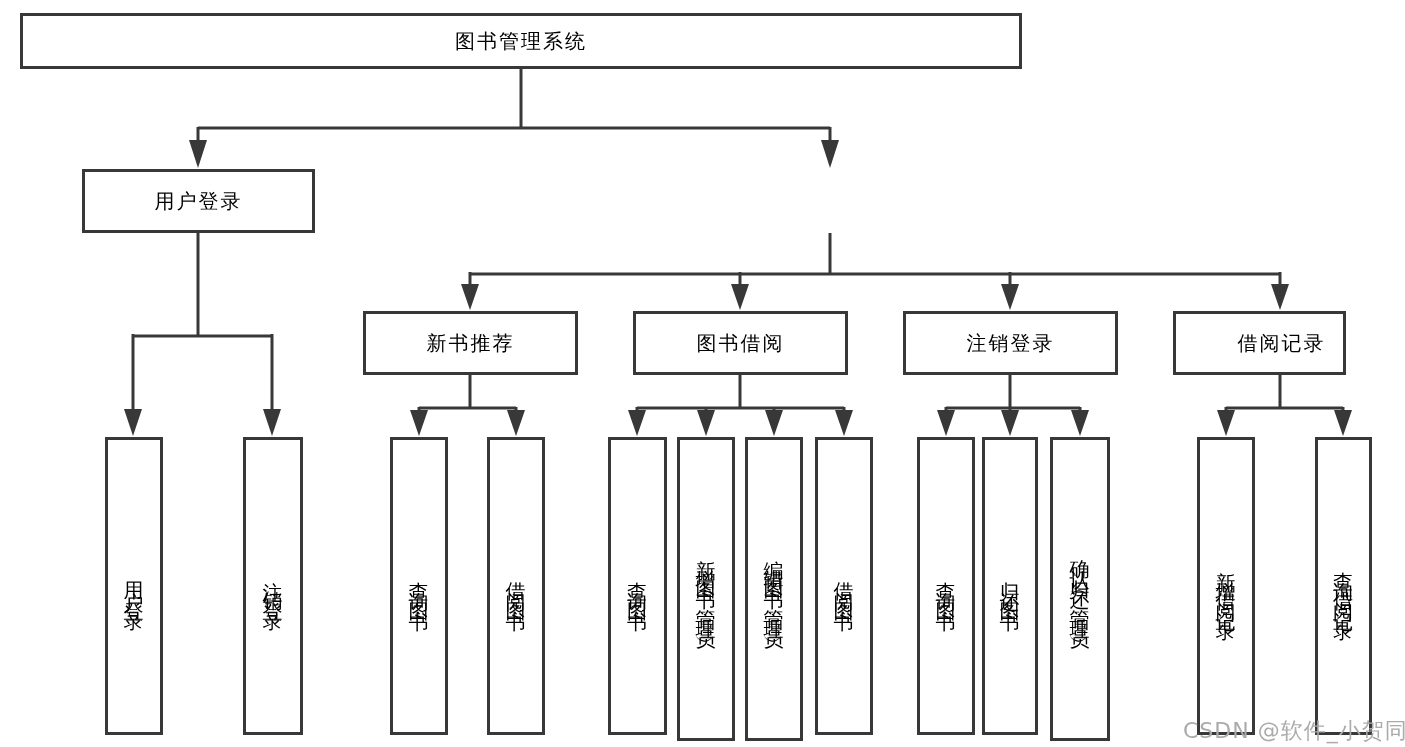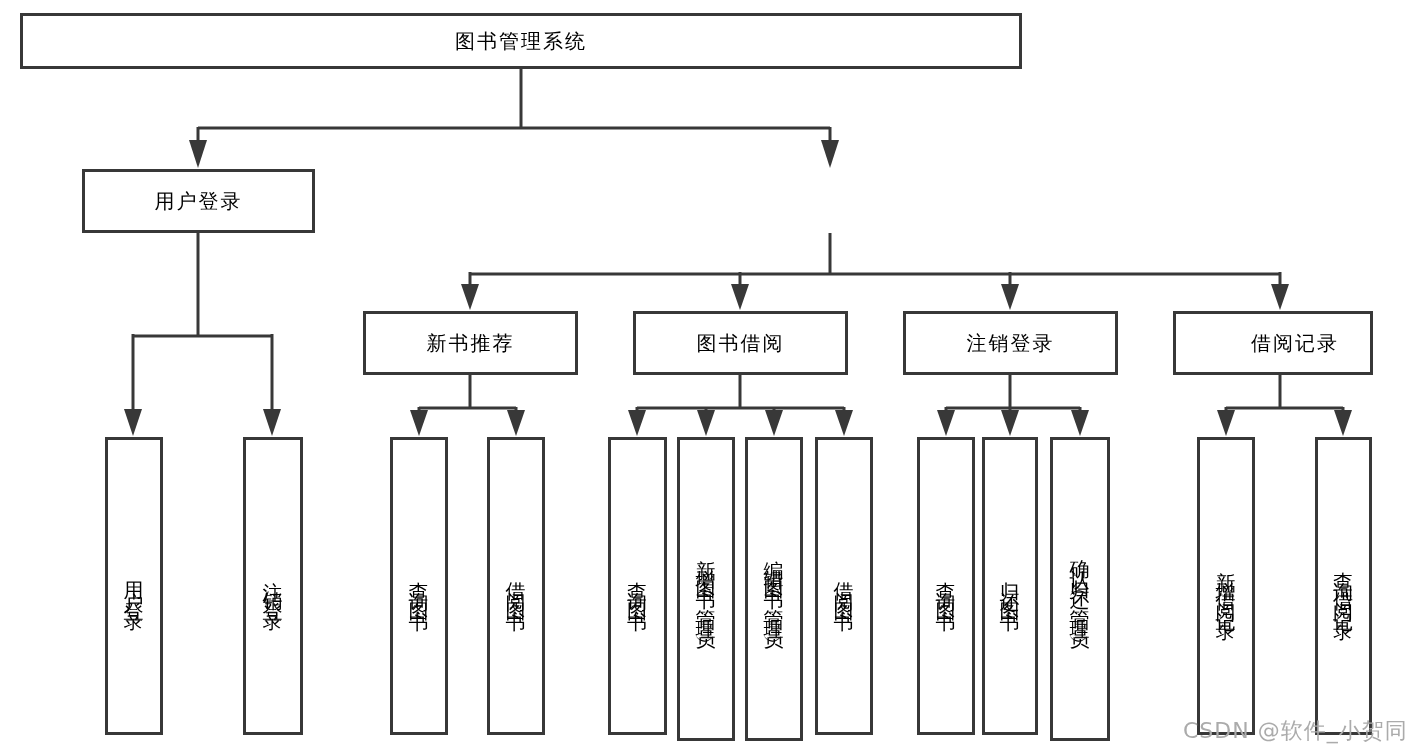--- a/index.html
+++ b/index.html
@@ -40,21 +40,21 @@
     letter-spacing: 10px;
     line-height: 1;
     white-space: normal;
   }
   .root-node   { left: 20px;  top: 13px;  width: 1002px; height: 56px; }
   .n-l2a { left: 82px;  top: 169px; width: 233px; height: 64px; }
   .n-l2b { left: 712px; top: 169px; width: 233px; height: 64px; }
   .n-l3a { left: 363px;  top: 311px; width: 215px; height: 64px; }
   .n-l3b { left: 633px;  top: 311px; width: 215px; height: 64px; }
   .n-l3c { left: 903px;  top: 311px; width: 215px; height: 64px; }
-  .n-l3d { left: 1173px; top: 311px; width: 200px; height: 64px; padding-left: 44px; }
+  .n-l3d { left: 1173px; top: 311px; width: 173px; height: 64px; padding-left: 44px; }
   .leaf { top: 437px; height: 298px; }
   .leaf-tall { top: 437px; height: 304px; }
   .lf1  { left: 105px;  width: 58px; }
   .lf2  { left: 243px;  width: 60px; }
   .lf3  { left: 390px;  width: 58px; }
   .lf4  { left: 487px;  width: 58px; }
   .lf5  { left: 608px;  width: 59px; }
   .lf6  { left: 677px;  width: 58px; }
   .lf7  { left: 745px;  width: 58px; }
   .lf8  { left: 815px;  width: 58px; }

